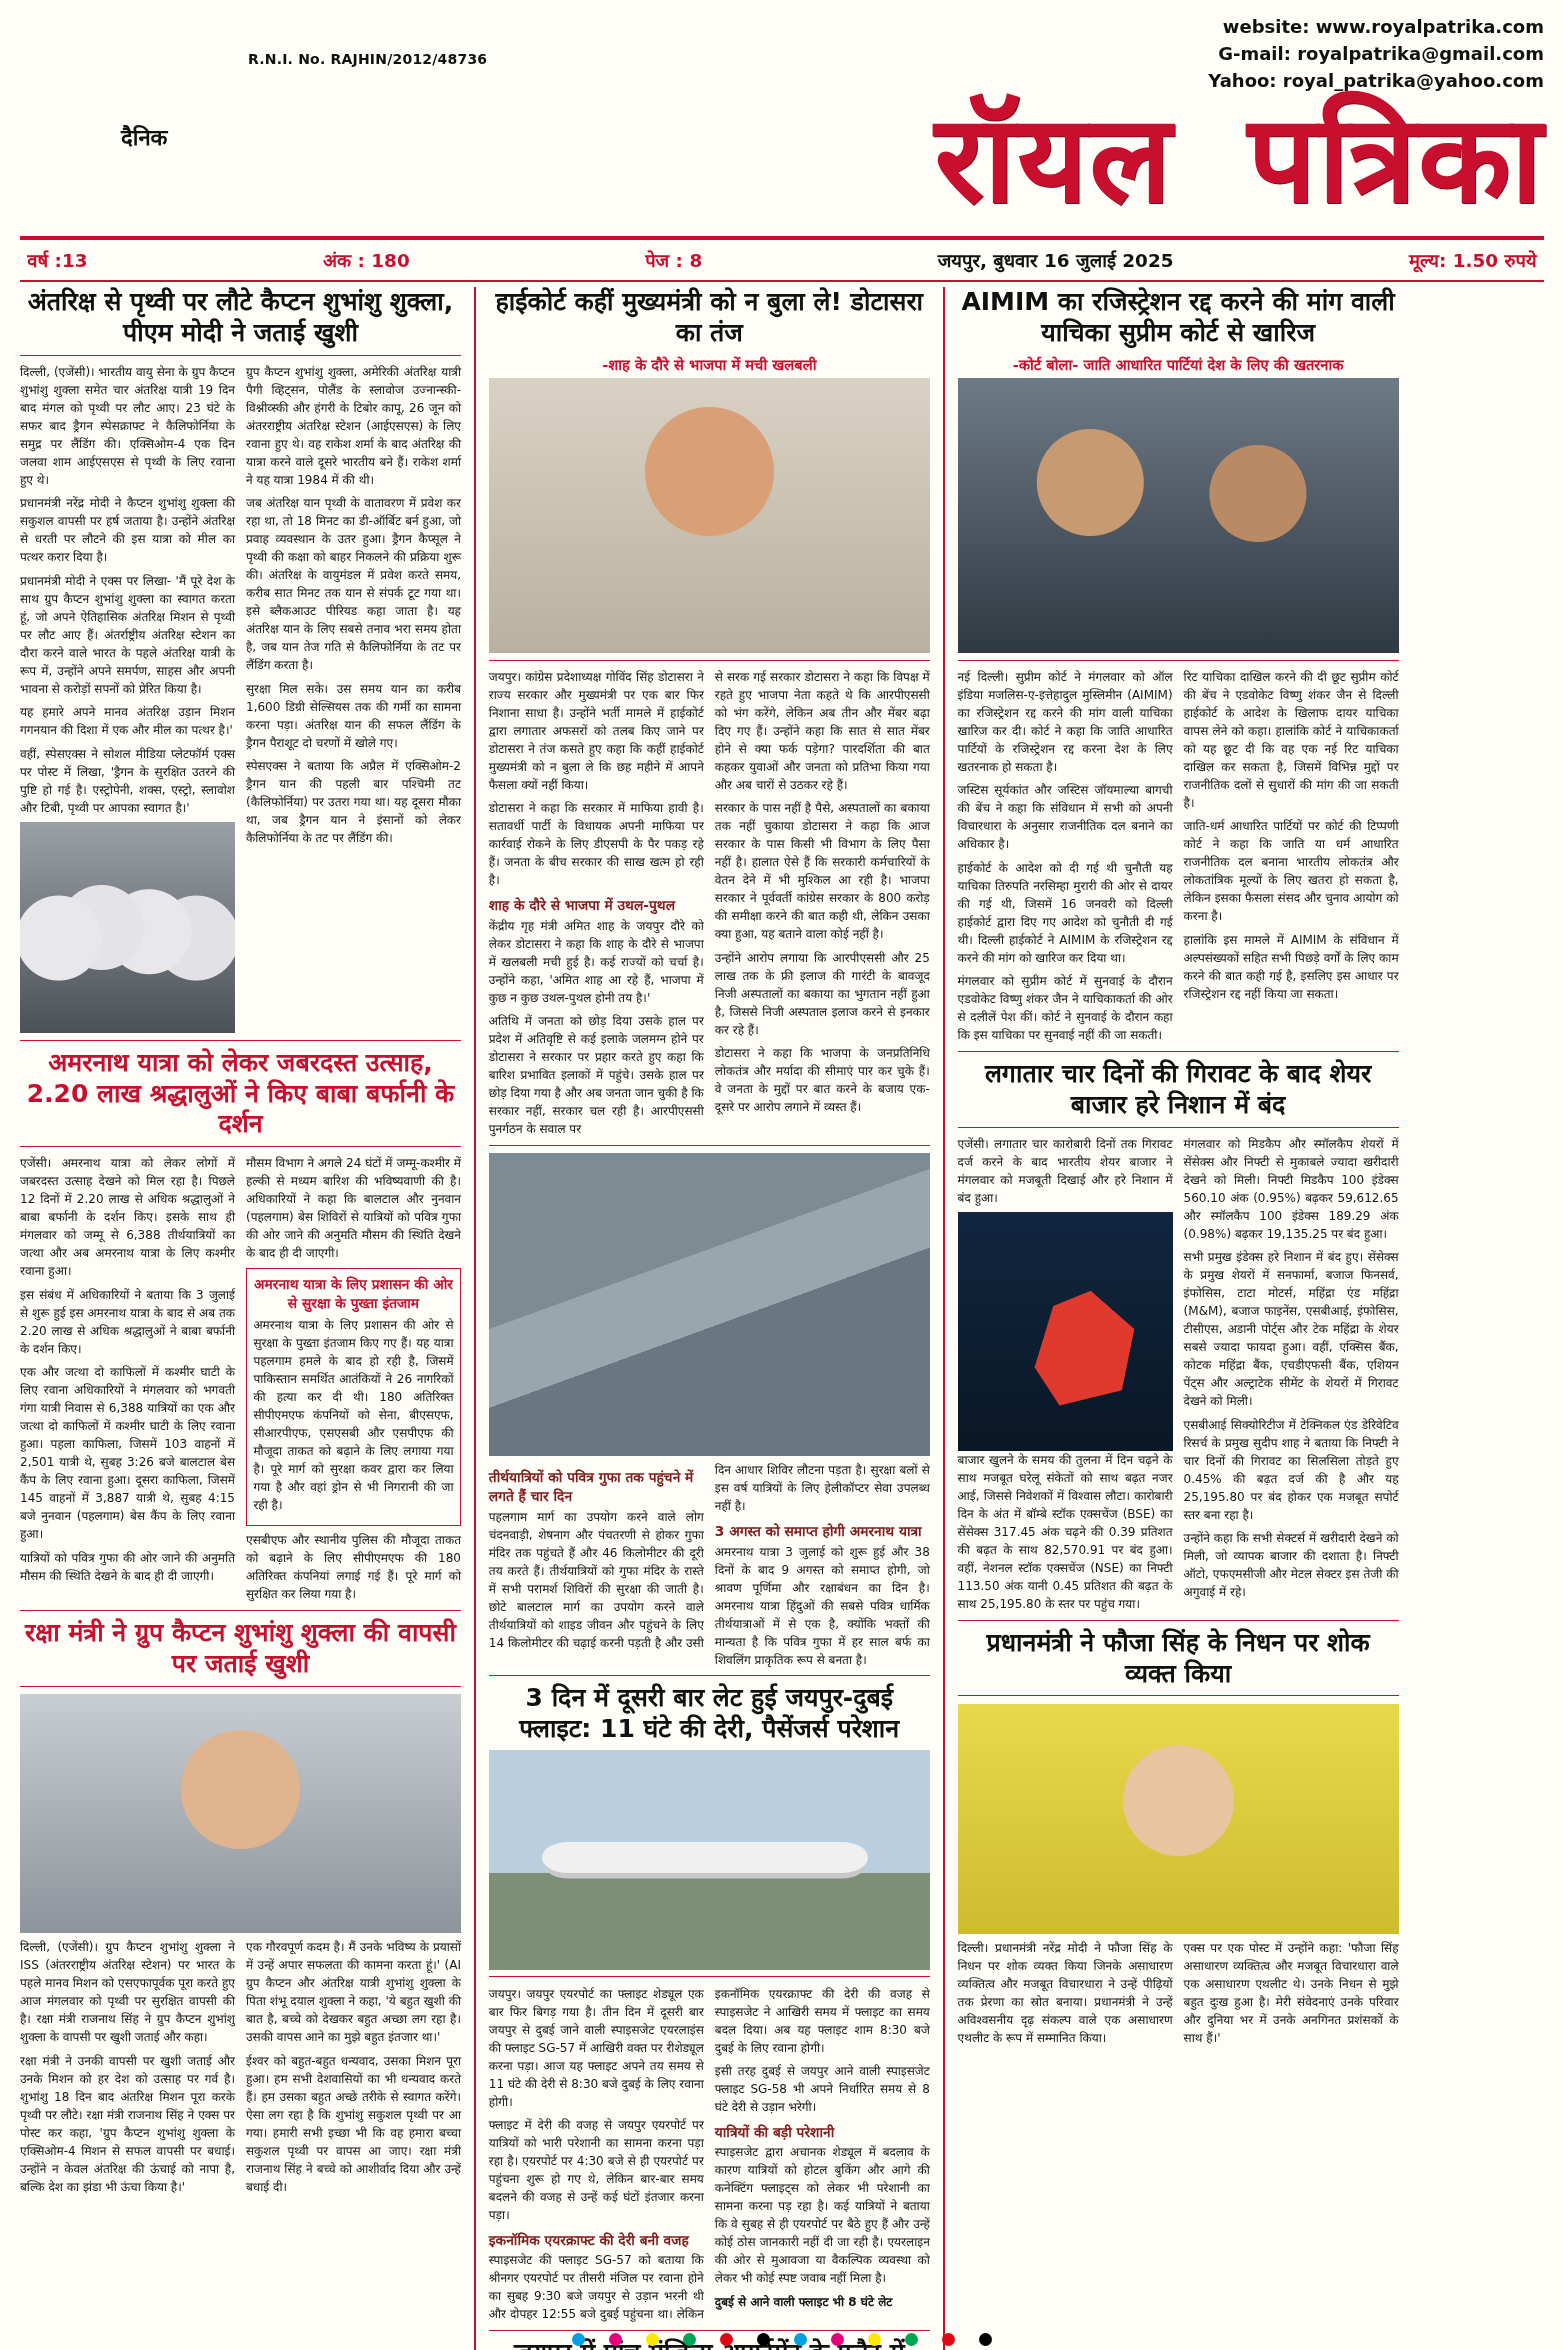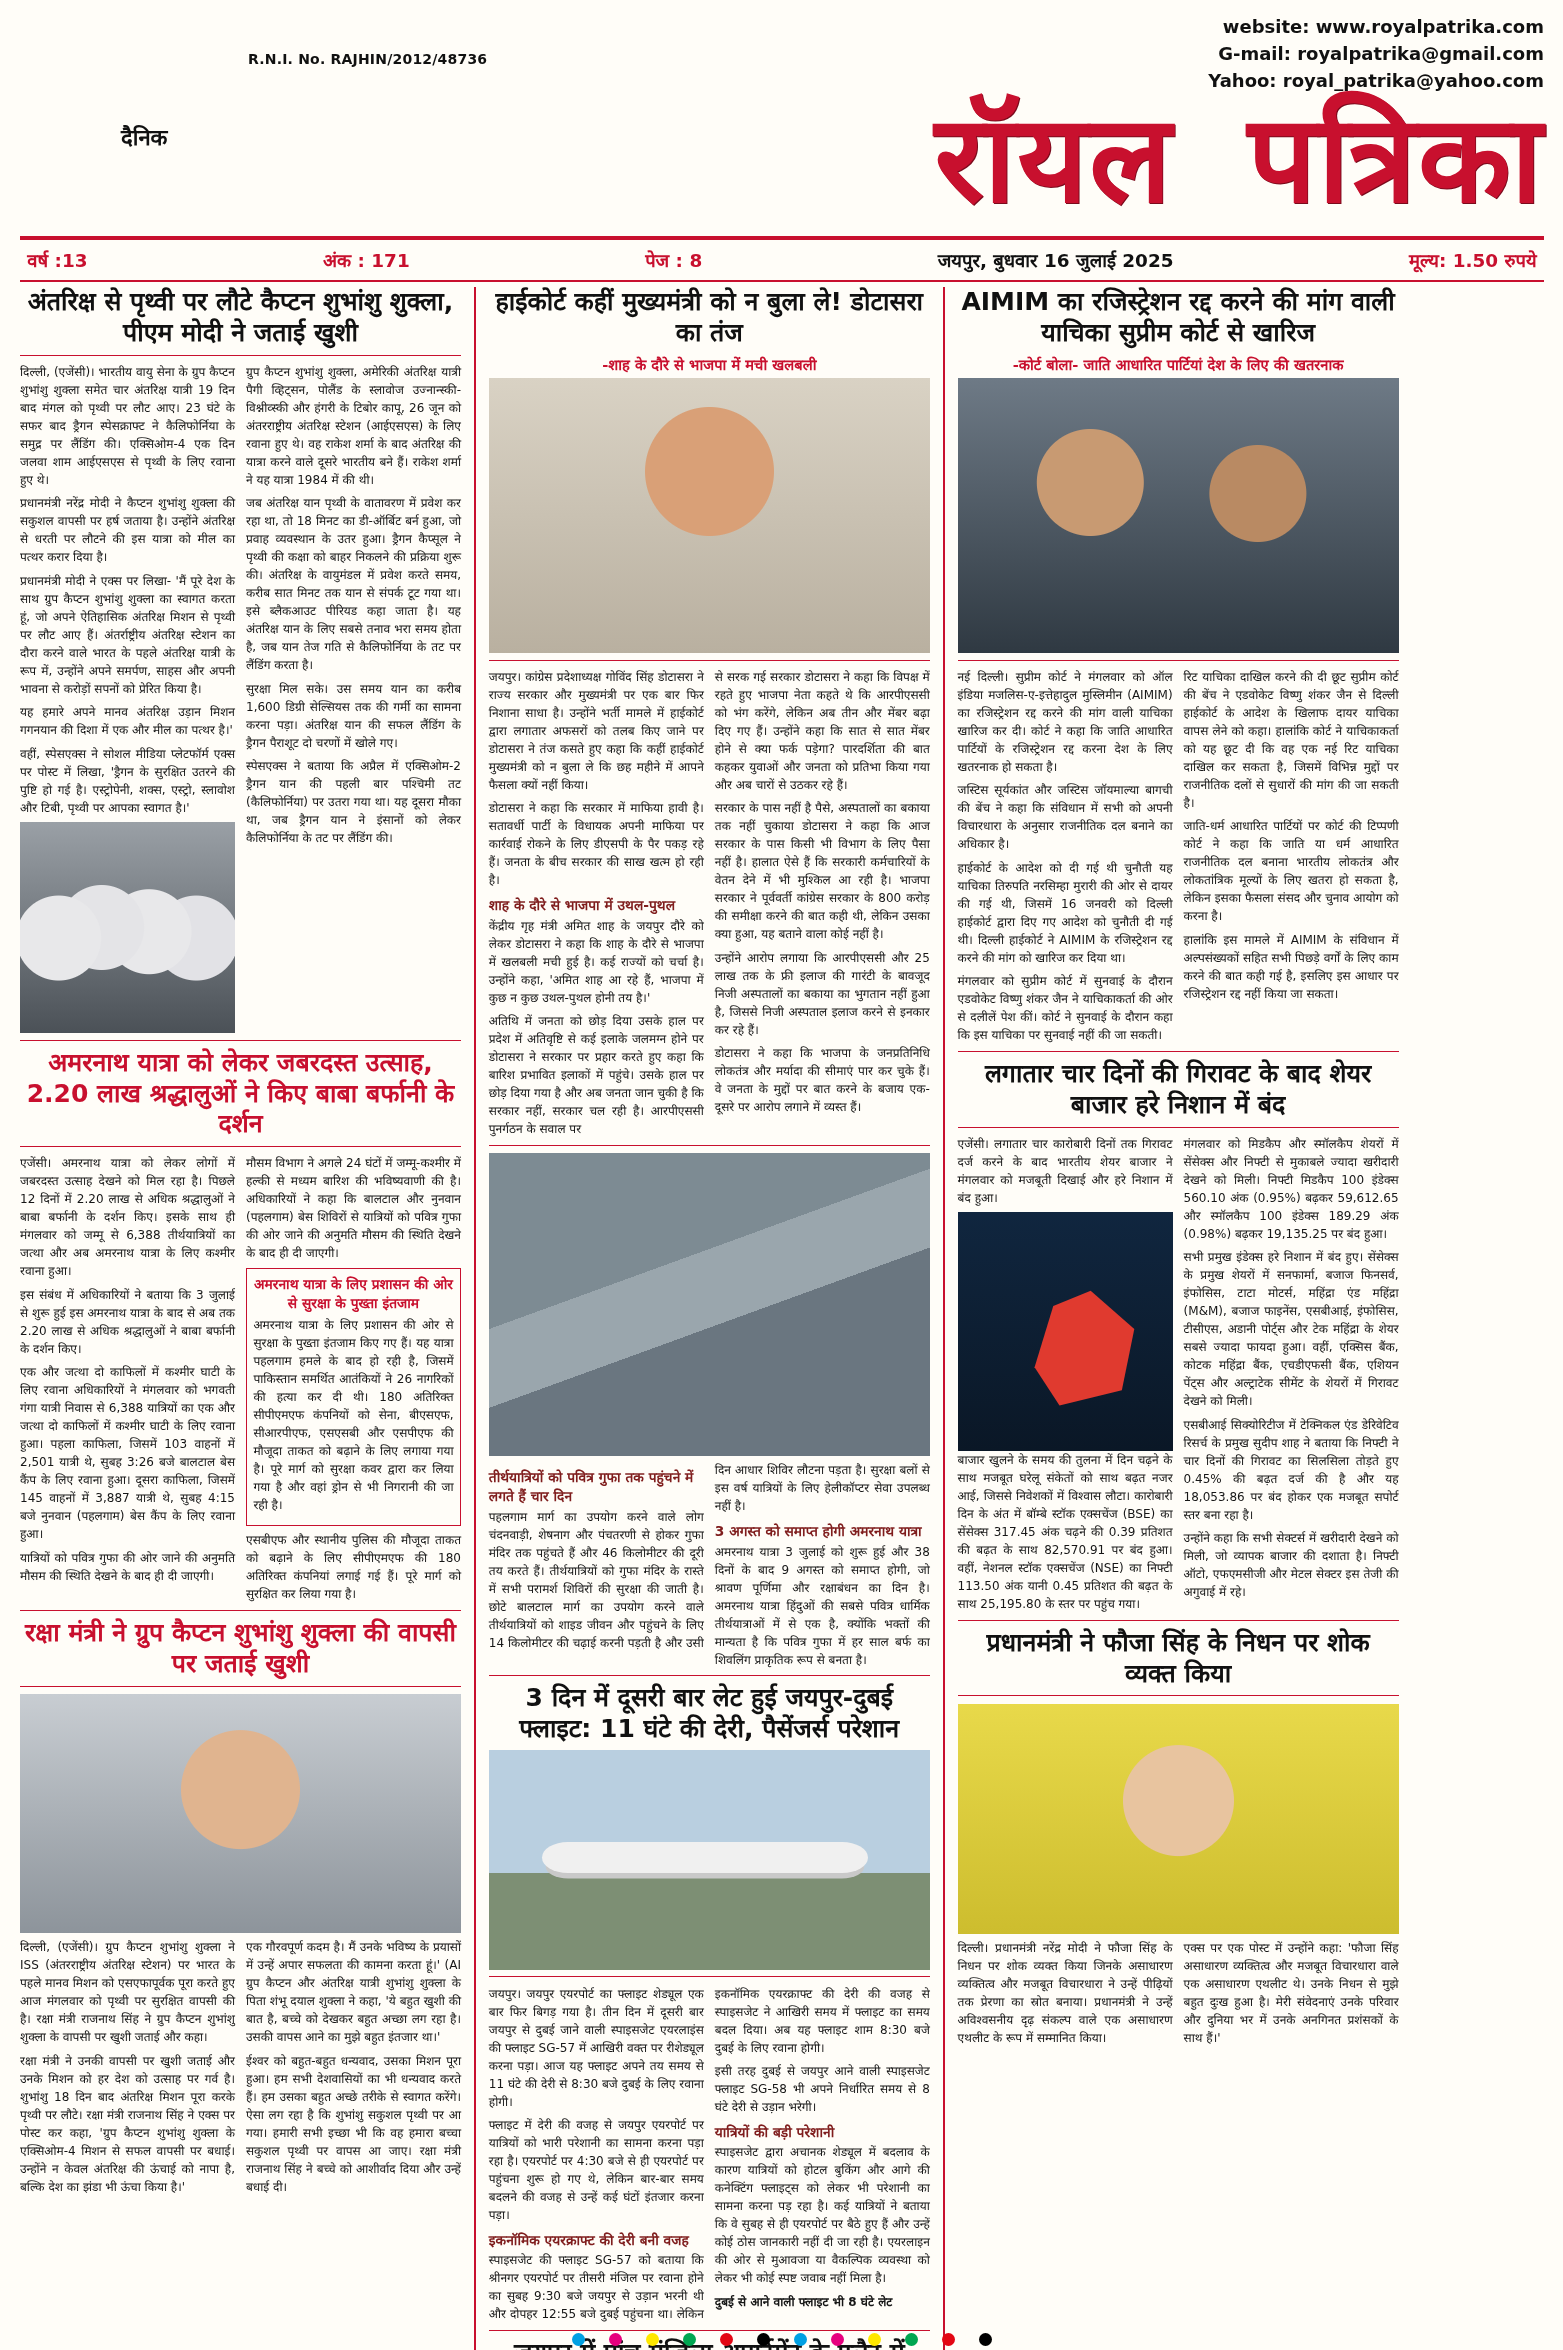--- a/index.html
+++ b/index.html
@@ -125,21 +125,21 @@
 
   <div class="masthead">
     <div class="dainik">दैनिक</div>
     <h1 class="title-main">रॉयल पत्रिका</h1>
   </div>
 
   <div class="rule-red"></div>
 
   <div class="infobar">
     <span class="seg">वर्ष :13</span>
-    <span class="seg">अंक : 171</span>
+    <span class="seg">अंक : 180</span>
     <span class="seg">पेज : 8</span>
     <span class="seg mid">जयपुर, बुधवार 16 जुलाई 2025</span>
     <span class="seg">मूल्य: 1.50 रुपये</span>
   </div>
   <div class="rule-thin"></div>
 
   <div class="grid">
 
     <div class="col c1">
 
@@ -278,21 +278,21 @@
 
       <div>
         <h2 class="head">लगातार चार दिनों की गिरावट के बाद शेयर बाजार हरे निशान में बंद</h2>
         <div class="hrule thin"></div>
         <div class="twocol">
           <p class="body">एजेंसी। लगातार चार कारोबारी दिनों तक गिरावट दर्ज करने के बाद भारतीय शेयर बाजार ने मंगलवार को मजबूती दिखाई और हरे निशान में बंद हुआ।</p>
           <div class="ph bull"></div>
           <p class="body">बाजार खुलने के समय की तुलना में दिन चढ़ने के साथ मजबूत घरेलू संकेतों को साथ बढ़त नजर आई, जिससे निवेशकों में विश्वास लौटा। कारोबारी दिन के अंत में बॉम्बे स्टॉक एक्सचेंज (BSE) का सेंसेक्स 317.45 अंक चढ़ने की 0.39 प्रतिशत की बढ़त के साथ 82,570.91 पर बंद हुआ। वहीं, नेशनल स्टॉक एक्सचेंज (NSE) का निफ्टी 113.50 अंक यानी 0.45 प्रतिशत की बढ़त के साथ 25,195.80 के स्तर पर पहुंच गया।</p>
           <p class="body">मंगलवार को मिडकैप और स्मॉलकैप शेयरों में सेंसेक्स और निफ्टी से मुकाबले ज्यादा खरीदारी देखने को मिली। निफ्टी मिडकैप 100 इंडेक्स 560.10 अंक (0.95%) बढ़कर 59,612.65 और स्मॉलकैप 100 इंडेक्स 189.29 अंक (0.98%) बढ़कर 19,135.25 पर बंद हुआ।</p>
           <p class="body">सभी प्रमुख इंडेक्स हरे निशान में बंद हुए। सेंसेक्स के प्रमुख शेयरों में सनफार्मा, बजाज फिनसर्व, इंफोसिस, टाटा मोटर्स, महिंद्रा एंड महिंद्रा (M&amp;M), बजाज फाइनेंस, एसबीआई, इंफोसिस, टीसीएस, अडानी पोर्ट्स और टेक महिंद्रा के शेयर सबसे ज्यादा फायदा हुआ। वहीं, एक्सिस बैंक, कोटक महिंद्रा बैंक, एचडीएफसी बैंक, एशियन पेंट्स और अल्ट्राटेक सीमेंट के शेयरों में गिरावट देखने को मिली।</p>
-          <p class="body">एसबीआई सिक्योरिटीज में टेक्निकल एंड डेरिवेटिव रिसर्च के प्रमुख सुदीप शाह ने बताया कि निफ्टी ने चार दिनों की गिरावट का सिलसिला तोड़ते हुए 0.45% की बढ़त दर्ज की है और यह 18,053.86 पर बंद होकर एक मजबूत सपोर्ट स्तर बना रहा है।</p>
+          <p class="body">एसबीआई सिक्योरिटीज में टेक्निकल एंड डेरिवेटिव रिसर्च के प्रमुख सुदीप शाह ने बताया कि निफ्टी ने चार दिनों की गिरावट का सिलसिला तोड़ते हुए 0.45% की बढ़त दर्ज की है और यह 25,195.80 पर बंद होकर एक मजबूत सपोर्ट स्तर बना रहा है।</p>
           <p class="body">उन्होंने कहा कि सभी सेक्टर्स में खरीदारी देखने को मिली, जो व्यापक बाजार की दशाता है। निफ्टी ऑटो, एफएमसीजी और मेटल सेक्टर इस तेजी की अगुवाई में रहे।</p>
         </div>
       </div>
 
       <div class="hrule"></div>
 
       <div>
         <h2 class="head">प्रधानमंत्री ने फौजा सिंह के निधन पर शोक व्यक्त किया</h2>
         <div class="hrule thin"></div>
         <div class="ph turban"></div>

